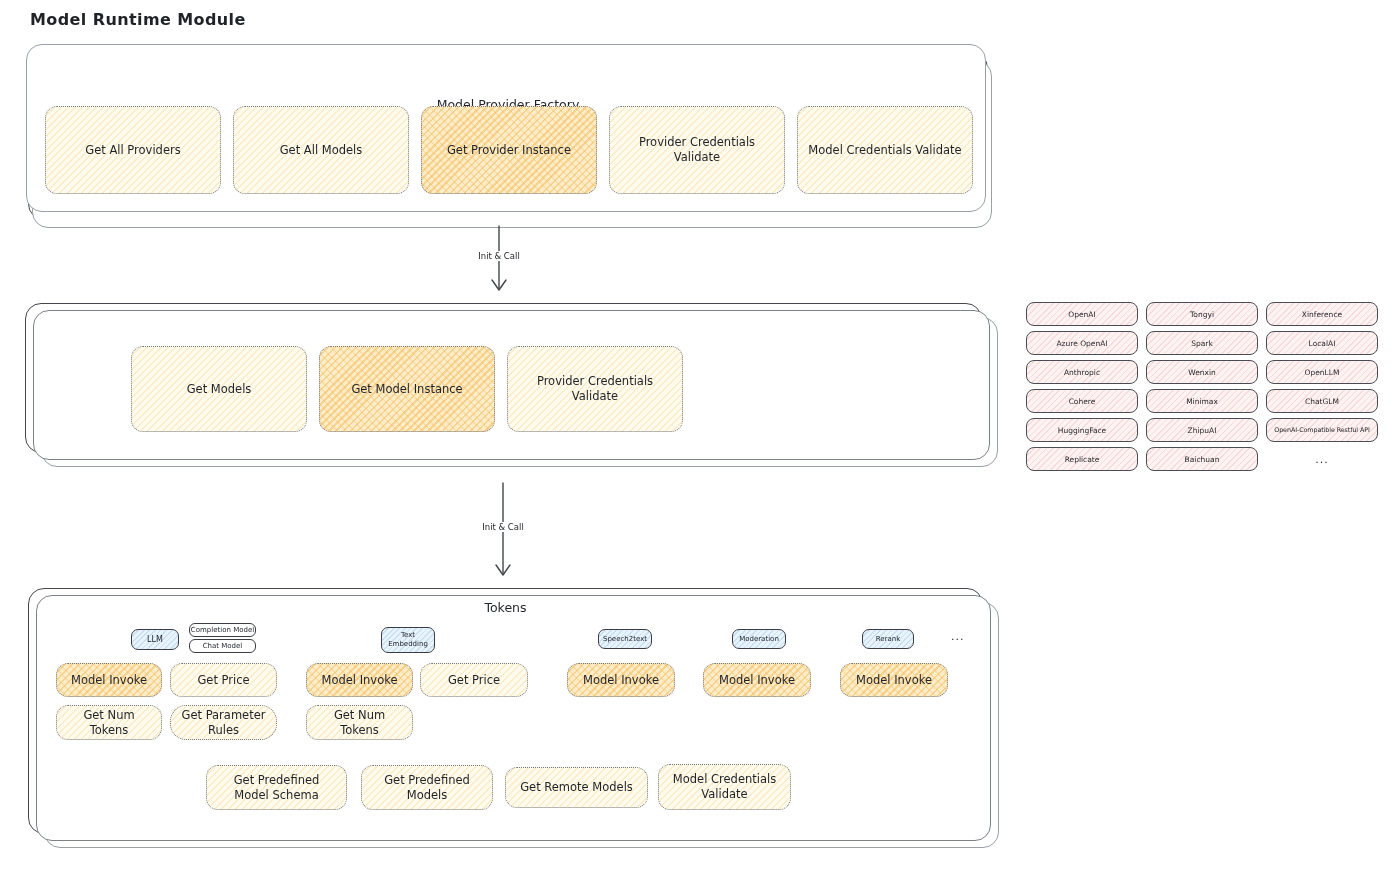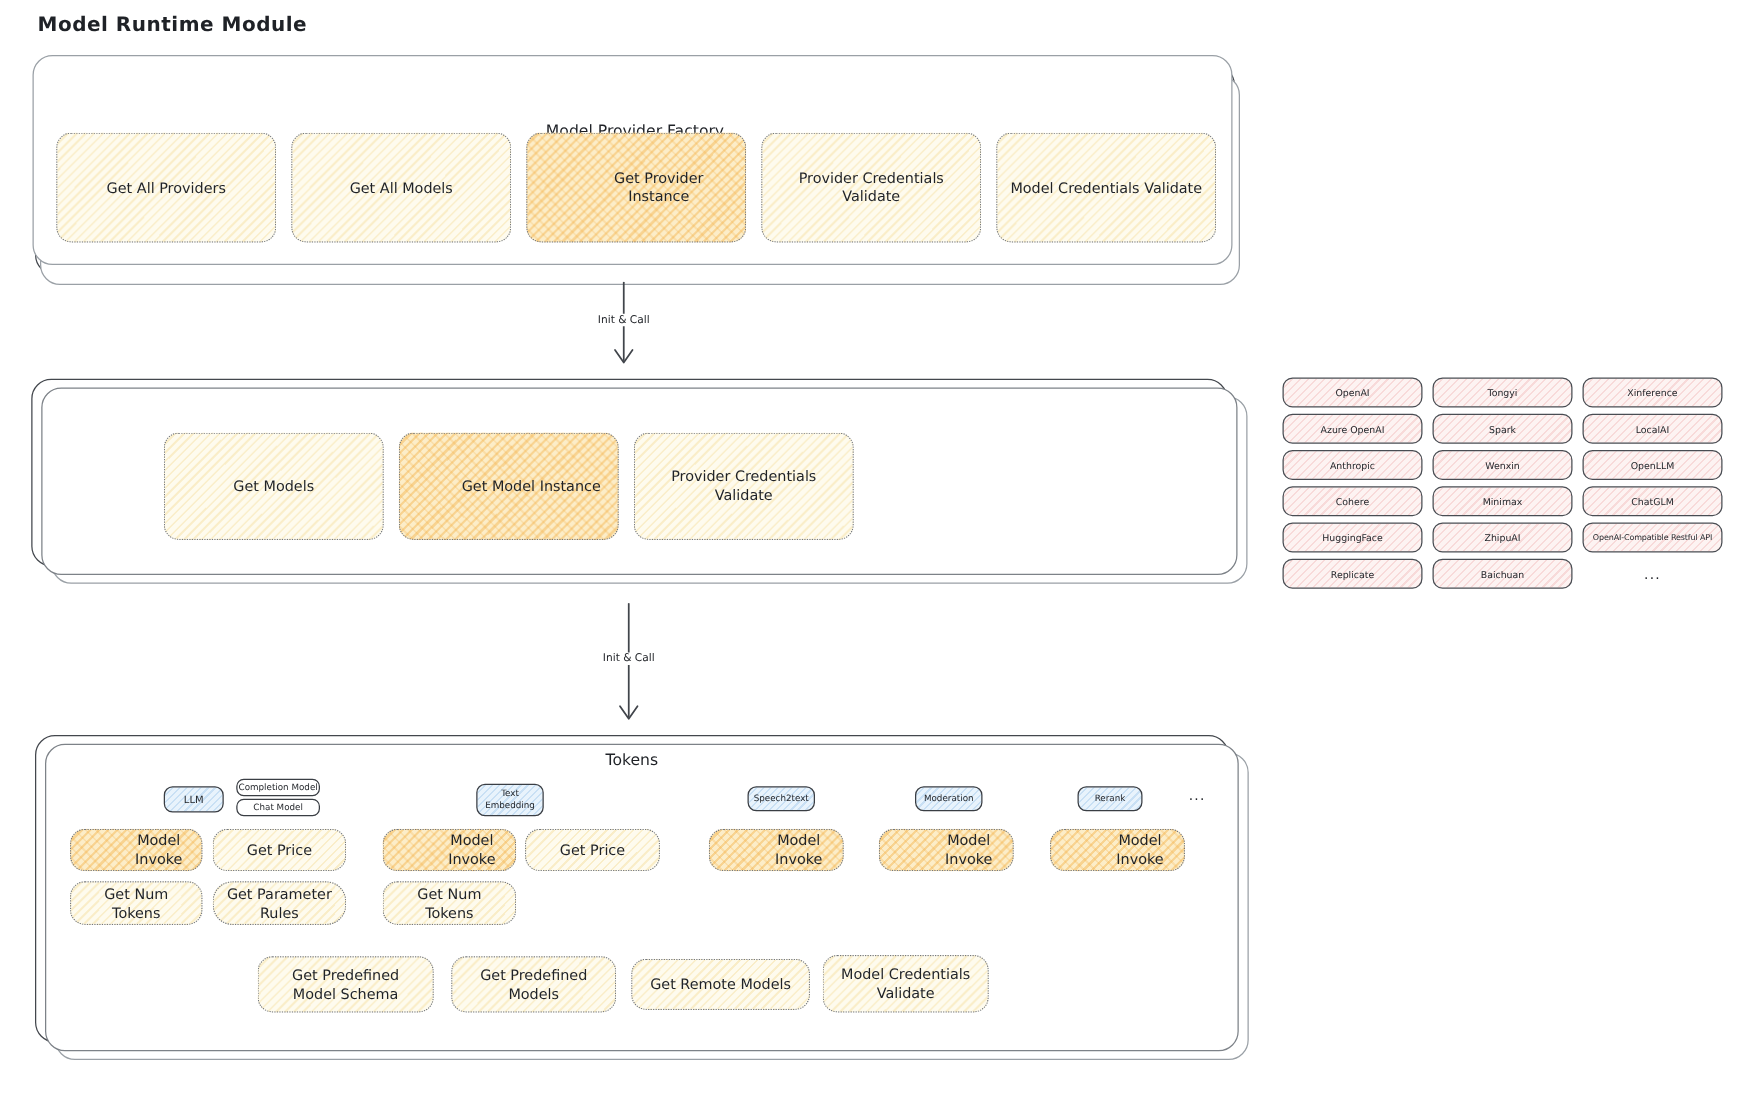--- a/index.html
+++ b/index.html
@@ -39,21 +39,20 @@
   }
   .yellow {
     background-color:#fefbee;
     background-image:repeating-linear-gradient(135deg, rgba(240,205,110,.30) 0 1.4px, transparent 1.4px 5px);
   }
   .orange {
     background-color:#fcedc8;
     background-image:
       repeating-linear-gradient(135deg, rgba(243,174,66,.42) 0 1.8px, transparent 1.8px 5px),
       repeating-linear-gradient(45deg,  rgba(243,174,66,.25) 0 1.4px, transparent 1.4px 6px);
-    padding-left: 44px;
   }
 
   
   .pgrid {
     position:absolute; display:grid;
     grid-template-columns:112px 112px 112px; grid-auto-rows:24px; gap:5px 8px;
   }
   .pink {
     border:1.2px solid #494d53; border-radius:8px;
     display:flex; align-items:center; justify-content:center; text-align:left;

